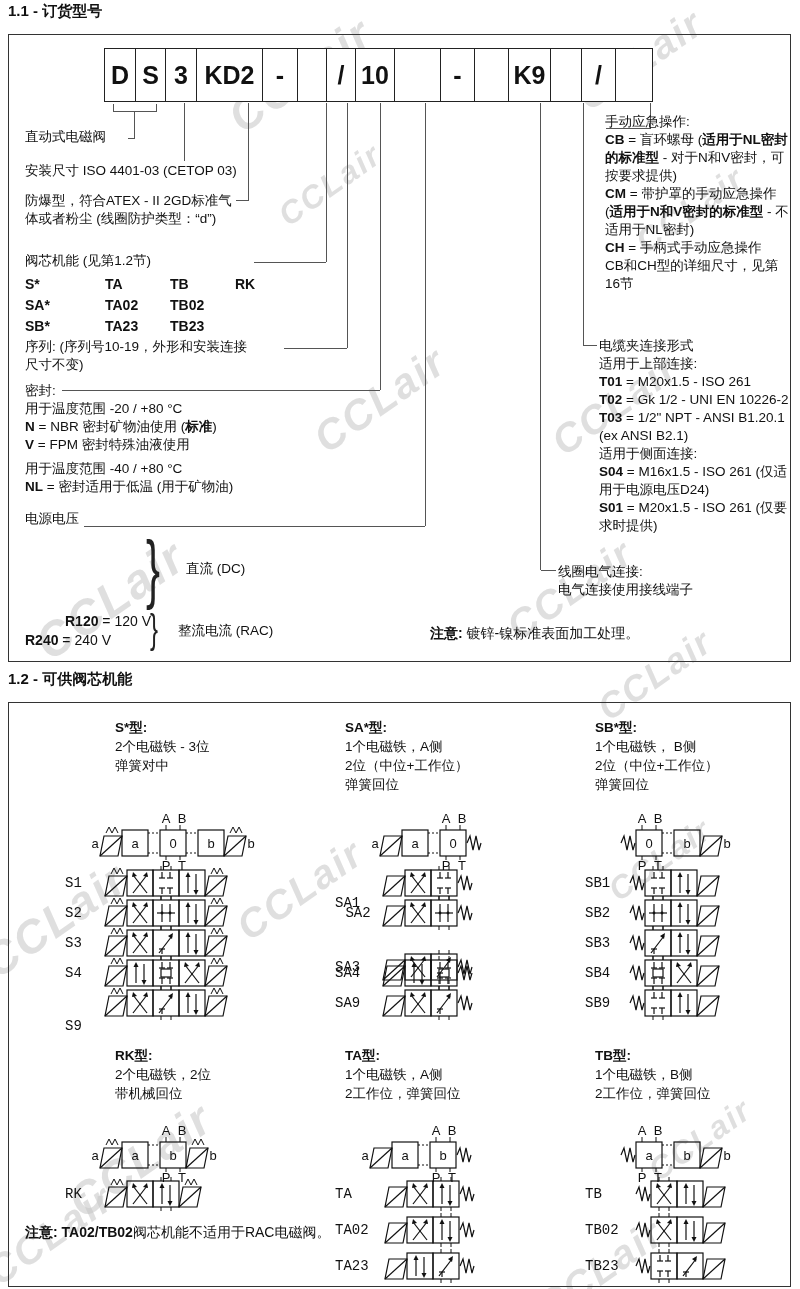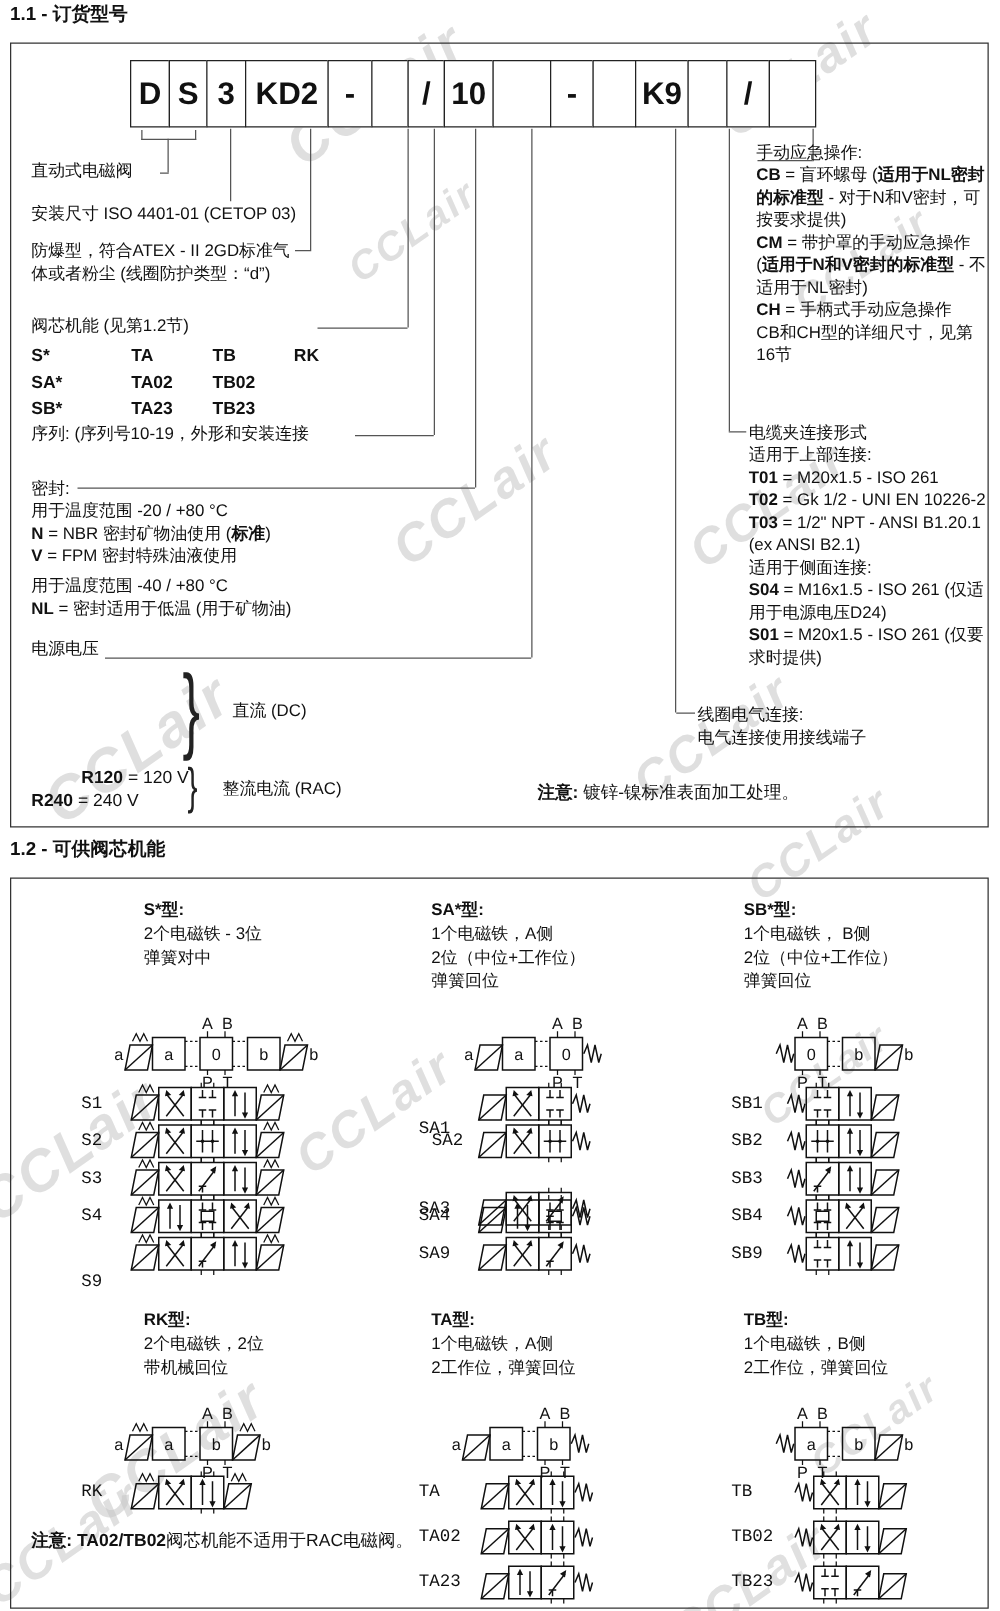--- a/index.html
+++ b/index.html
@@ -86,33 +86,34 @@
   <div class="vline" style="left:425px;top:103px;height:423px;"></div>
   <div class="hline" style="left:84px;top:526px;width:341px;"></div>
   <div class="vline" style="left:650px;top:103px;height:26px;"></div>
   <div class="hline" style="left:606px;top:128px;width:44px;"></div>
   <div class="vline" style="left:583px;top:103px;height:242px;"></div>
   <div class="hline" style="left:583px;top:345px;width:14px;"></div>
   <div class="vline" style="left:540px;top:103px;height:467px;"></div>
   <div class="hline" style="left:541px;top:570px;width:15px;"></div>
 
   <div class="abs txt" style="left:25px;top:128px;">直动式电磁阀</div>
-  <div class="abs txt" style="left:25px;top:162px;">安装尺寸 ISO 4401-01 (CETOP 03)</div>
+  <div class="abs txt" style="left:25px;top:162px;">安装尺寸 ISO 4401-03 (CETOP 03)</div>
   <div class="abs txt" style="left:25px;top:192px;width:230px;">
     <div>防爆型，符合ATEX - II 2GD标准气</div>
     <div>体或者粉尘 (线圈防护类型：“d”)</div>
   </div>
   <div class="abs txt" style="left:25px;top:252px;">阀芯机能 (见第1.2节)</div>
   <div class="abs" id="spool-grid" style="left:25px;top:274px;font-size:14px;line-height:21px;font-weight:bold;">
       <div><span style="display: inline-block; width: 80px;">S*</span><span style="display: inline-block; width: 65px;">TA</span><span style="display: inline-block; width: 65px;">TB</span><span style="display: inline-block; width: 50px;">RK</span></div>
       <div><span style="display: inline-block; width: 80px;">SA*</span><span style="display: inline-block; width: 65px;">TA02</span><span style="display: inline-block; width: 65px;">TB02</span><span style="display: inline-block; width: 50px;"></span></div>
       <div><span style="display: inline-block; width: 80px;">SB*</span><span style="display: inline-block; width: 65px;">TA23</span><span style="display: inline-block; width: 65px;">TB23</span><span style="display: inline-block; width: 50px;"></span></div>
     </div>
   <div class="abs txt" style="left:25px;top:338px;width:300px;">
     <div>序列: (序列号10-19，外形和安装连接</div>
+    <div>尺寸不变)</div>
   </div>
   <div class="abs txt" style="left:25px;top:382px;">密封:</div>
   <div class="abs txt" style="left:25px;top:400px;">用于温度范围 -20 / +80 °C</div>
   <div class="abs" id="seal-list" style="left:25px;top:418px;">
       <div class="rtxt"><span class="b">N</span><span> = NBR 密封矿物油使用 (</span><span class="b">标准</span><span>)</span></div>
       <div class="rtxt"><span class="b">V</span><span> = FPM 密封特殊油液使用</span></div>
     </div>
   <div class="abs txt" style="left:25px;top:460px;">用于温度范围 -40 / +80 °C</div>
   <div class="abs rtxt" id="seal-nl" style="left:25px;top:478px;"><span class="b">NL</span><span> = 密封适用于低温 (用于矿物油)</span></div>
   <div class="abs txt" style="left:25px;top:510px;">电源电压</div>

